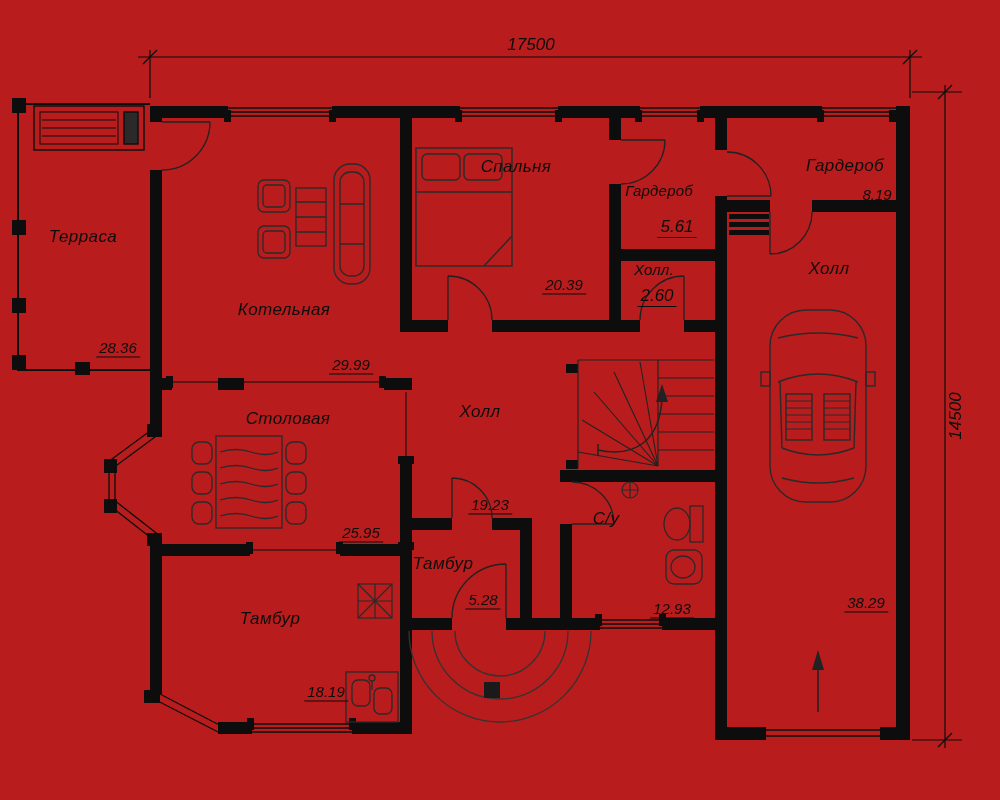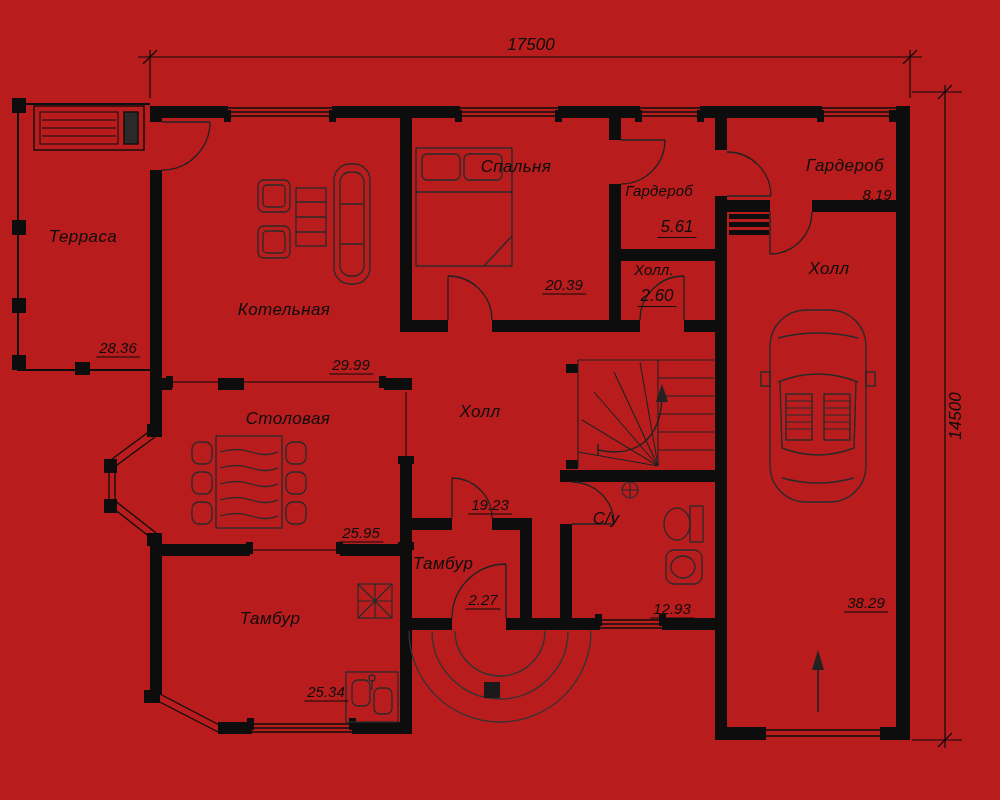--- a/index.html
+++ b/index.html
@@ -329,21 +329,21 @@
   <div class="room-label" style="left:829px;top:269px">Холл</div>
   <div class="area-label" style="left:866px;top:602px"><span>38.29</span></div>
 
   <div class="room-label" style="left:288px;top:419px">Столовая</div>
   <div class="area-label" style="left:361px;top:532px"><span>25.95</span></div>
 
   <div class="room-label" style="left:480px;top:412px">Холл</div>
   <div class="area-label" style="left:490px;top:504px"><span>19.23</span></div>
 
   <div class="room-label" style="left:443px;top:564px">Тамбур</div>
-  <div class="area-label" style="left:483px;top:599px"><span>2.27</span></div>
+  <div class="area-label" style="left:483px;top:599px"><span>5.28</span></div>
 
   <div class="room-label" style="left:606px;top:519px">С/у</div>
   <div class="area-label" style="left:672px;top:608px"><span>12.93</span></div>
 
   <div class="room-label" style="left:270px;top:619px">Тамбур</div>
-  <div class="area-label" style="left:326px;top:691px"><span>25.34</span></div>
+  <div class="area-label" style="left:326px;top:691px"><span>18.19</span></div>
 
 </div>
 
 </body></html>

